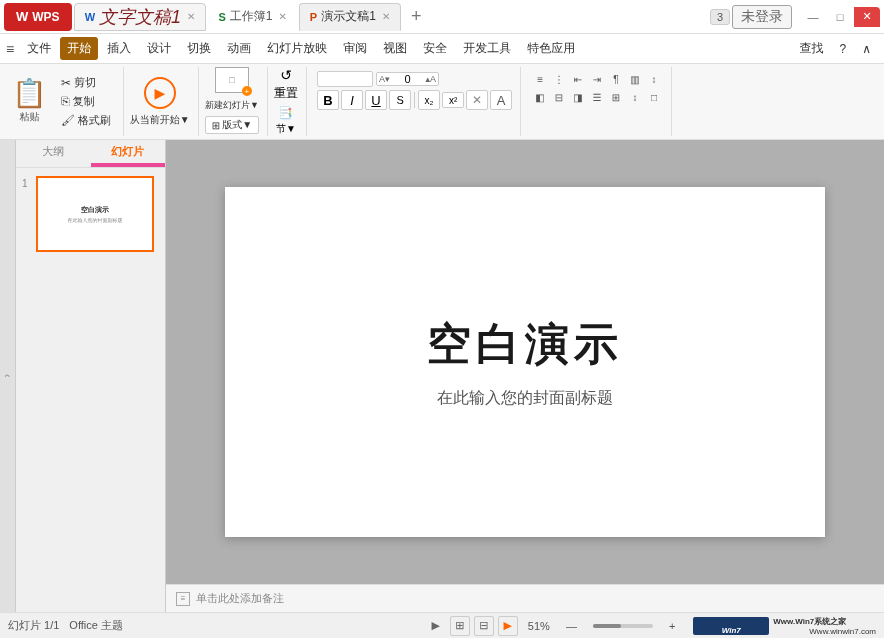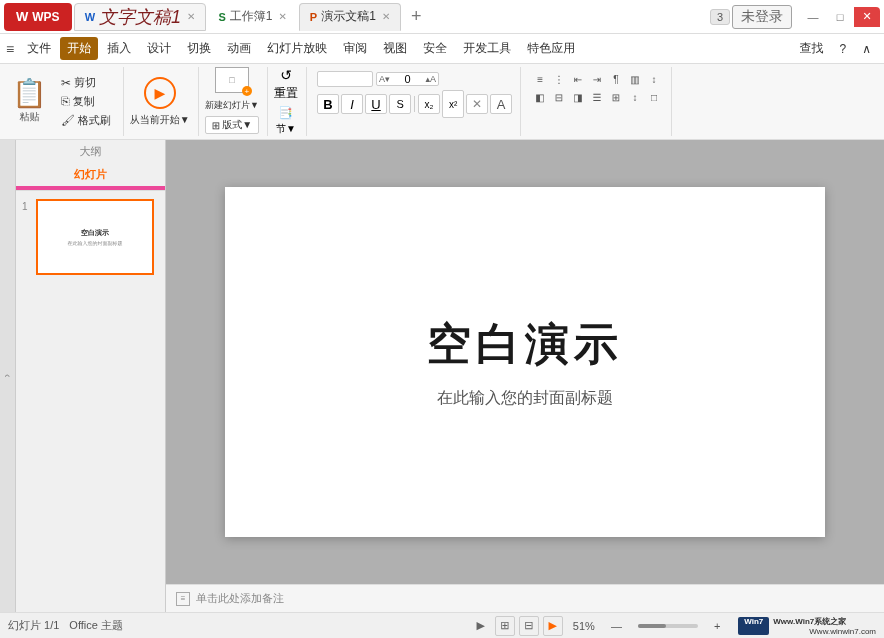--- a/index.html
+++ b/index.html
@@ -168,21 +168,21 @@
       </div>
     </div>
 
     <div style="display:flex; align-items:center; gap:2px;">
       <button style="font-weight:bold; width:22px; height:20px; border:1px solid #ccc; background:white; cursor:pointer; font-size:13px; border-radius:2px; display:flex; align-items:center; justify-content:center;">B</button>
       <button style="font-style:italic; width:22px; height:20px; border:1px solid #ccc; background:white; cursor:pointer; font-size:13px; border-radius:2px; display:flex; align-items:center; justify-content:center;">I</button>
       <button style="text-decoration:underline; width:22px; height:20px; border:1px solid #ccc; background:white; cursor:pointer; font-size:13px; border-radius:2px; display:flex; align-items:center; justify-content:center;">U</button>
       <button style="width:22px; height:20px; border:1px solid #ccc; background:white; cursor:pointer; font-size:11px; border-radius:2px;">S</button>
       <div style="width:1px; height:16px; background:#ccc; margin:0 1px;"></div>
       <button style="width:22px; height:20px; border:1px solid #ccc; background:white; cursor:pointer; font-size:10px; border-radius:2px;">x₂</button>
-      <button style="width:22px; height:28px; border:1px solid #ccc; background:white; cursor:pointer; font-size:10px; border-radius:2px;">x²</button>
+      <button style="width:22px; height:16px; border:1px solid #ccc; background:white; cursor:pointer; font-size:10px; border-radius:2px;">x²</button>
       <button style="width:22px; height:20px; border:1px solid #ccc; background:white; cursor:pointer; font-size:12px; border-radius:2px; color:#888;">✕</button>
       <button style="width:22px; height:20px; border:1px solid #ccc; background:white; cursor:pointer; font-size:13px; border-radius:2px; color:#555;">A</button>
     </div>
   </div>
 
   <div style="display:flex; flex-direction:column; gap:2px; padding:4px; border-right:1px solid #ddd; padding-right:8px;">
     <div style="display:flex; gap:1px;">
       <div class="align-btn">≡</div>
       <div class="align-btn">⋮</div>
       <div class="align-btn">⇤</div>
@@ -204,21 +204,21 @@
 
 </div>
 
 <div style="display:flex; height: calc(638px - 34px - 30px - 76px - 26px); background:#e0e0e0;">
 
   <div style="width:16px; background:#e0e0e0; border-right:1px solid #ccc; display:flex; align-items:center; justify-content:center; cursor:pointer;">
     <span style="font-size:10px; color:#888; writing-mode:vertical-rl;">‹</span>
   </div>
 
   <div style="width:150px; background:#f0f0f0; border-right:1px solid #ccc; display:flex; flex-direction:column;">
-    <div style="display:flex; border-bottom:1px solid #ddd;flex-direction:column;">
+    <div style="display:flex; border-bottom:1px solid #ddd;">
       <div style="flex:1; text-align:center; padding:4px; font-size:11px; cursor:pointer; color:#888;">大纲</div>
       <div style="flex:1; text-align:center; padding:4px; font-size:11px; cursor:pointer; color:#ff6600; font-weight:bold; border-bottom:4px solid #ec4899;">幻灯片</div>
     </div>
     <div style="flex:1; padding:8px 8px 8px 20px; overflow-y:auto; position:relative;">
       <div style="position:relative;">
         <span style="position:absolute; left:-14px; top:2px; font-size:10px; color:#888;">1</span>
         <div style="border:2px solid #ff6600; background:white; width:118px; height:76px; display:flex; flex-direction:column; align-items:center; justify-content:center; padding:4px;">
           <div style="font-size:7px; color:#333; font-weight:bold;">空白演示</div>
           <div style="font-size:5px; color:#888; margin-top:2px; text-align:center;">在此输入您的封面副标题</div>
         </div>
@@ -258,21 +258,21 @@
   <div style="display:flex; align-items:center; gap:16px;">
     <span>51%</span>
     <span style="cursor:pointer;">—</span>
     <div style="width:60px; height:4px; background:#ccc; border-radius:2px; cursor:pointer; position:relative;">
       <div style="width:28px; height:4px; background:#888; border-radius:2px;"></div>
     </div>
     <span style="cursor:pointer;">+</span>
   </div>
 
   <div style="display:flex; align-items:center; gap:4px; margin-left:8px;">
-    <div style="background:#1a3a6a; width:31px; height:18px; display:flex; align-items:flex-start; justify-content:center; border-radius:2px;">
+    <div style="background:#1a3a6a; width:76px; height:18px; display:flex; align-items:flex-end; justify-content:center; border-radius:2px;font-style:italic;">
       <span style="color:white; font-size:8px; font-weight:bold;">Win7</span>
     </div>
     <div style="display:flex; flex-direction:column; align-items:flex-start;">
       <span style="font-size:8px; color:#333; font-weight:bold;">Www.Win7系统之家</span>
       <span style="font-size:8px; color:#333;margin-left:36px;">Www.winwin7.com</span>
     </div>
   </div>
 </div>
 
 </body></html>

